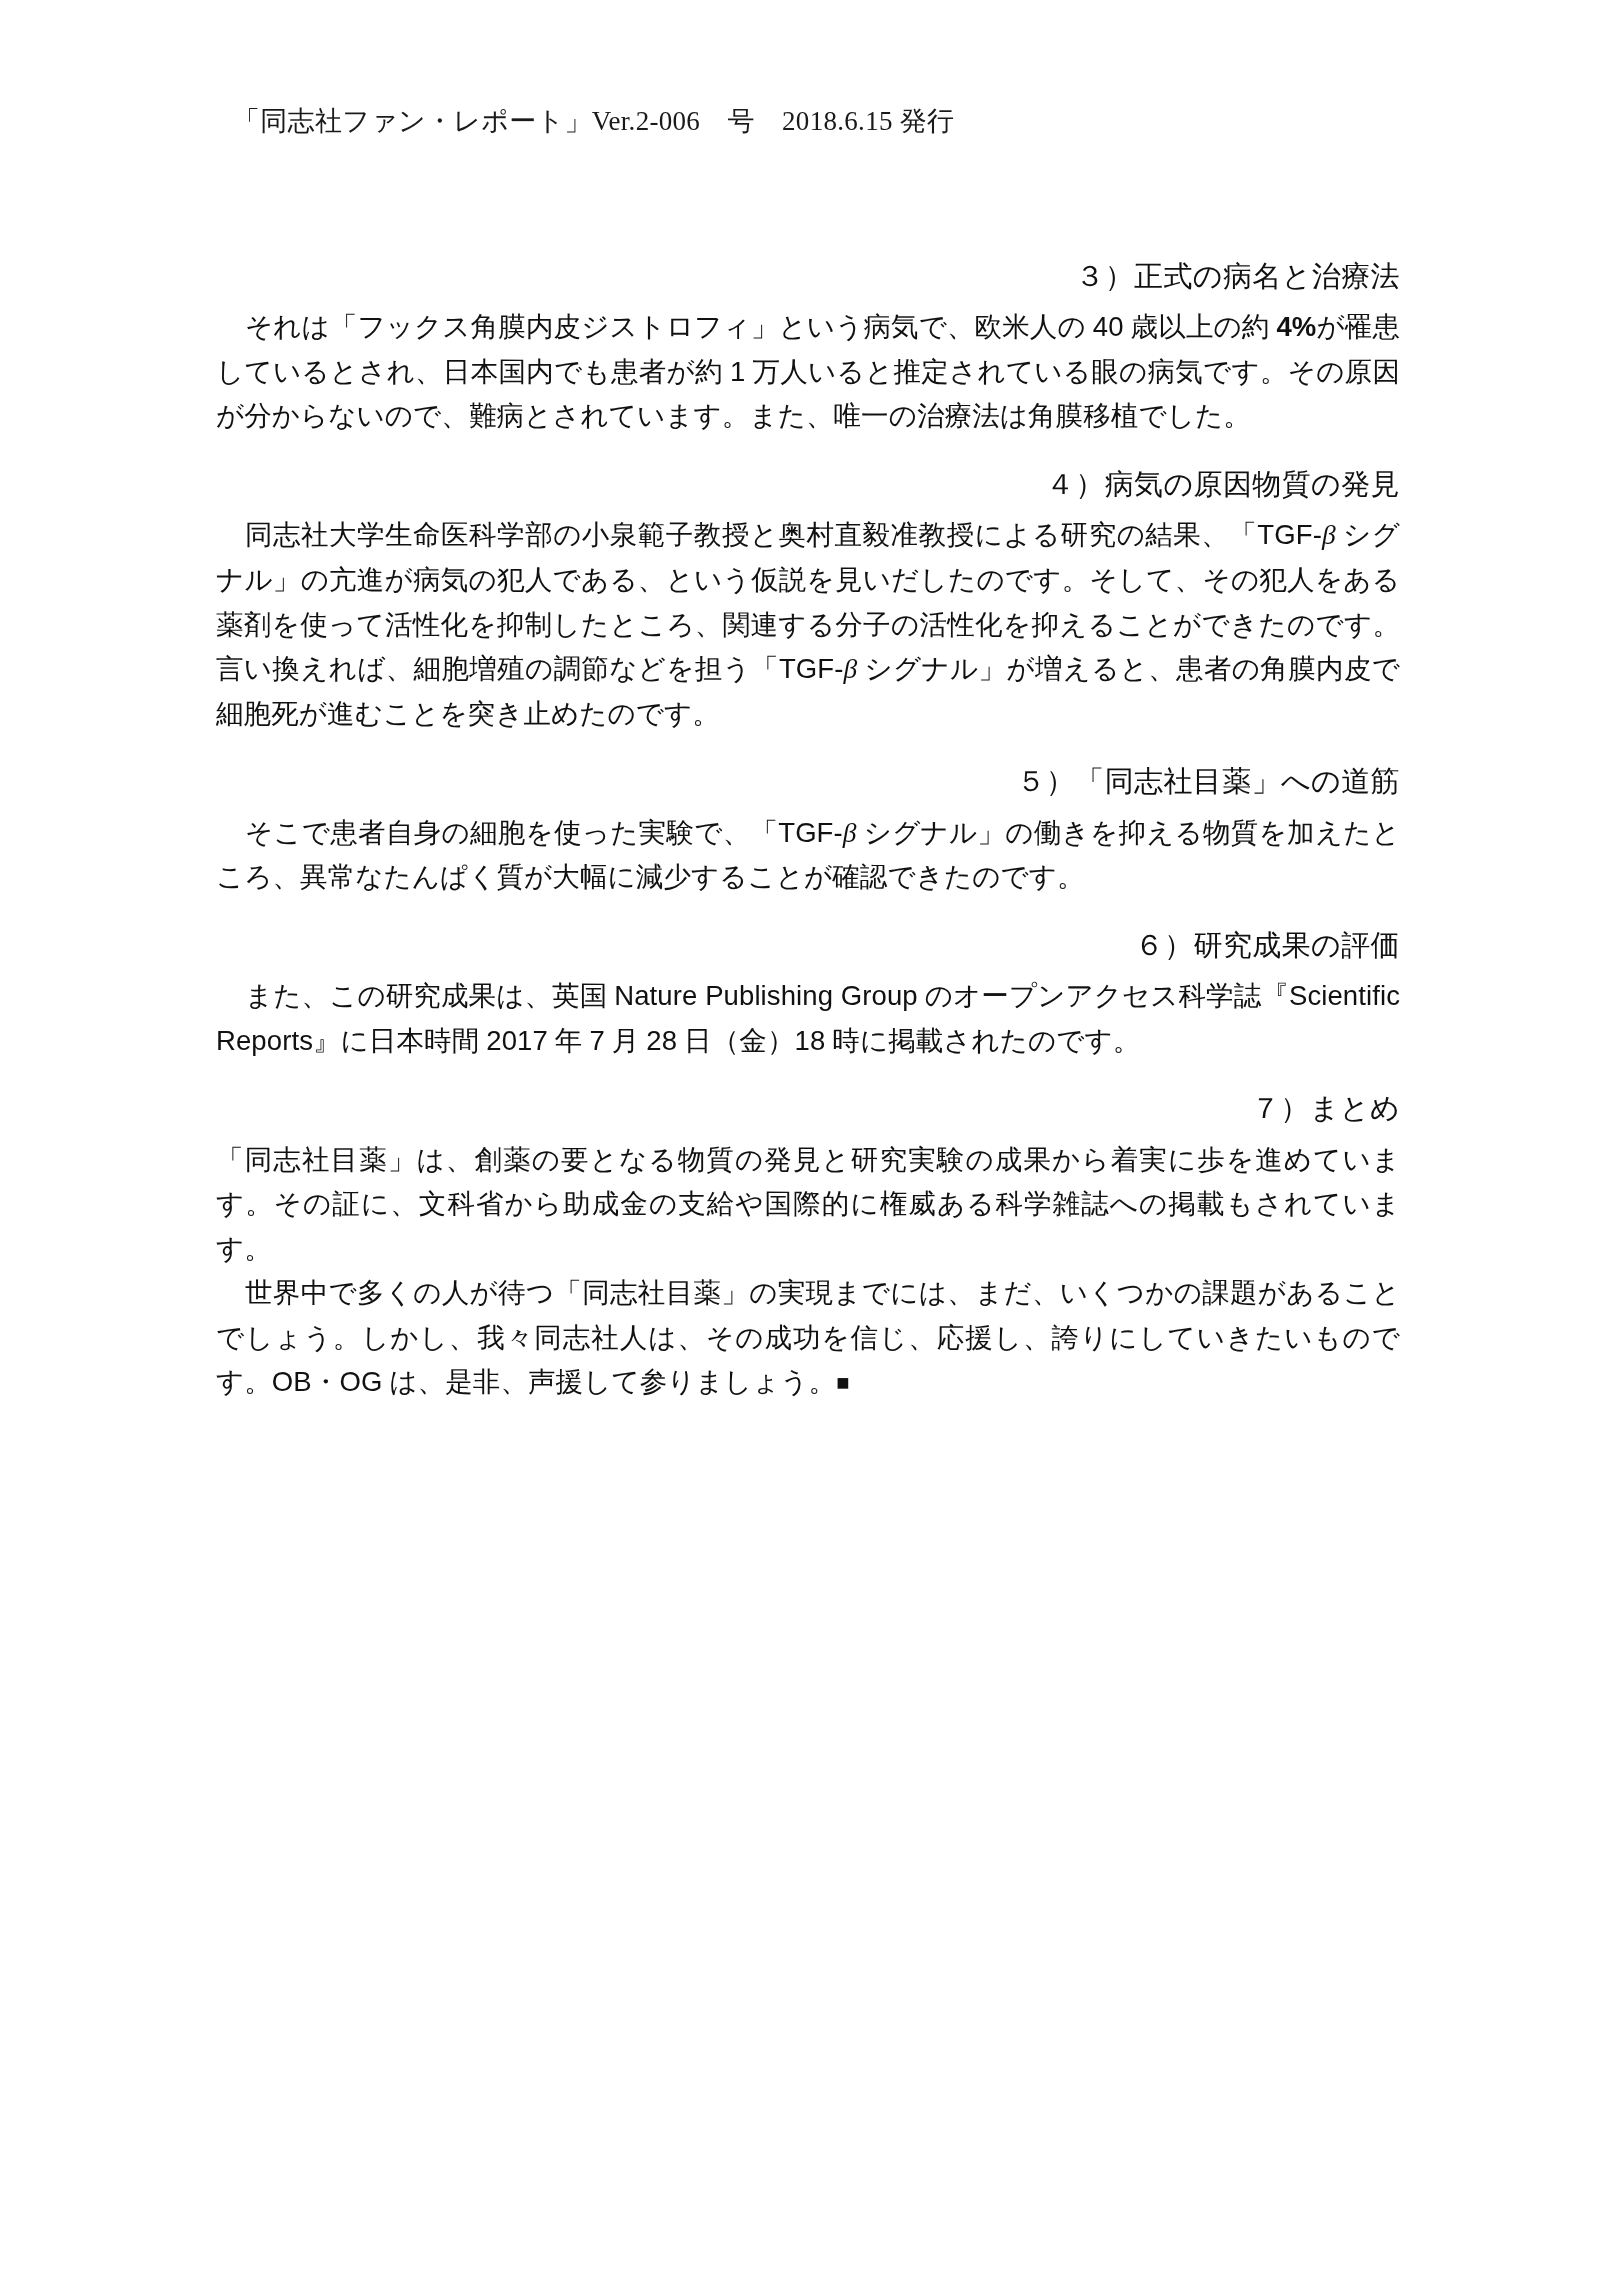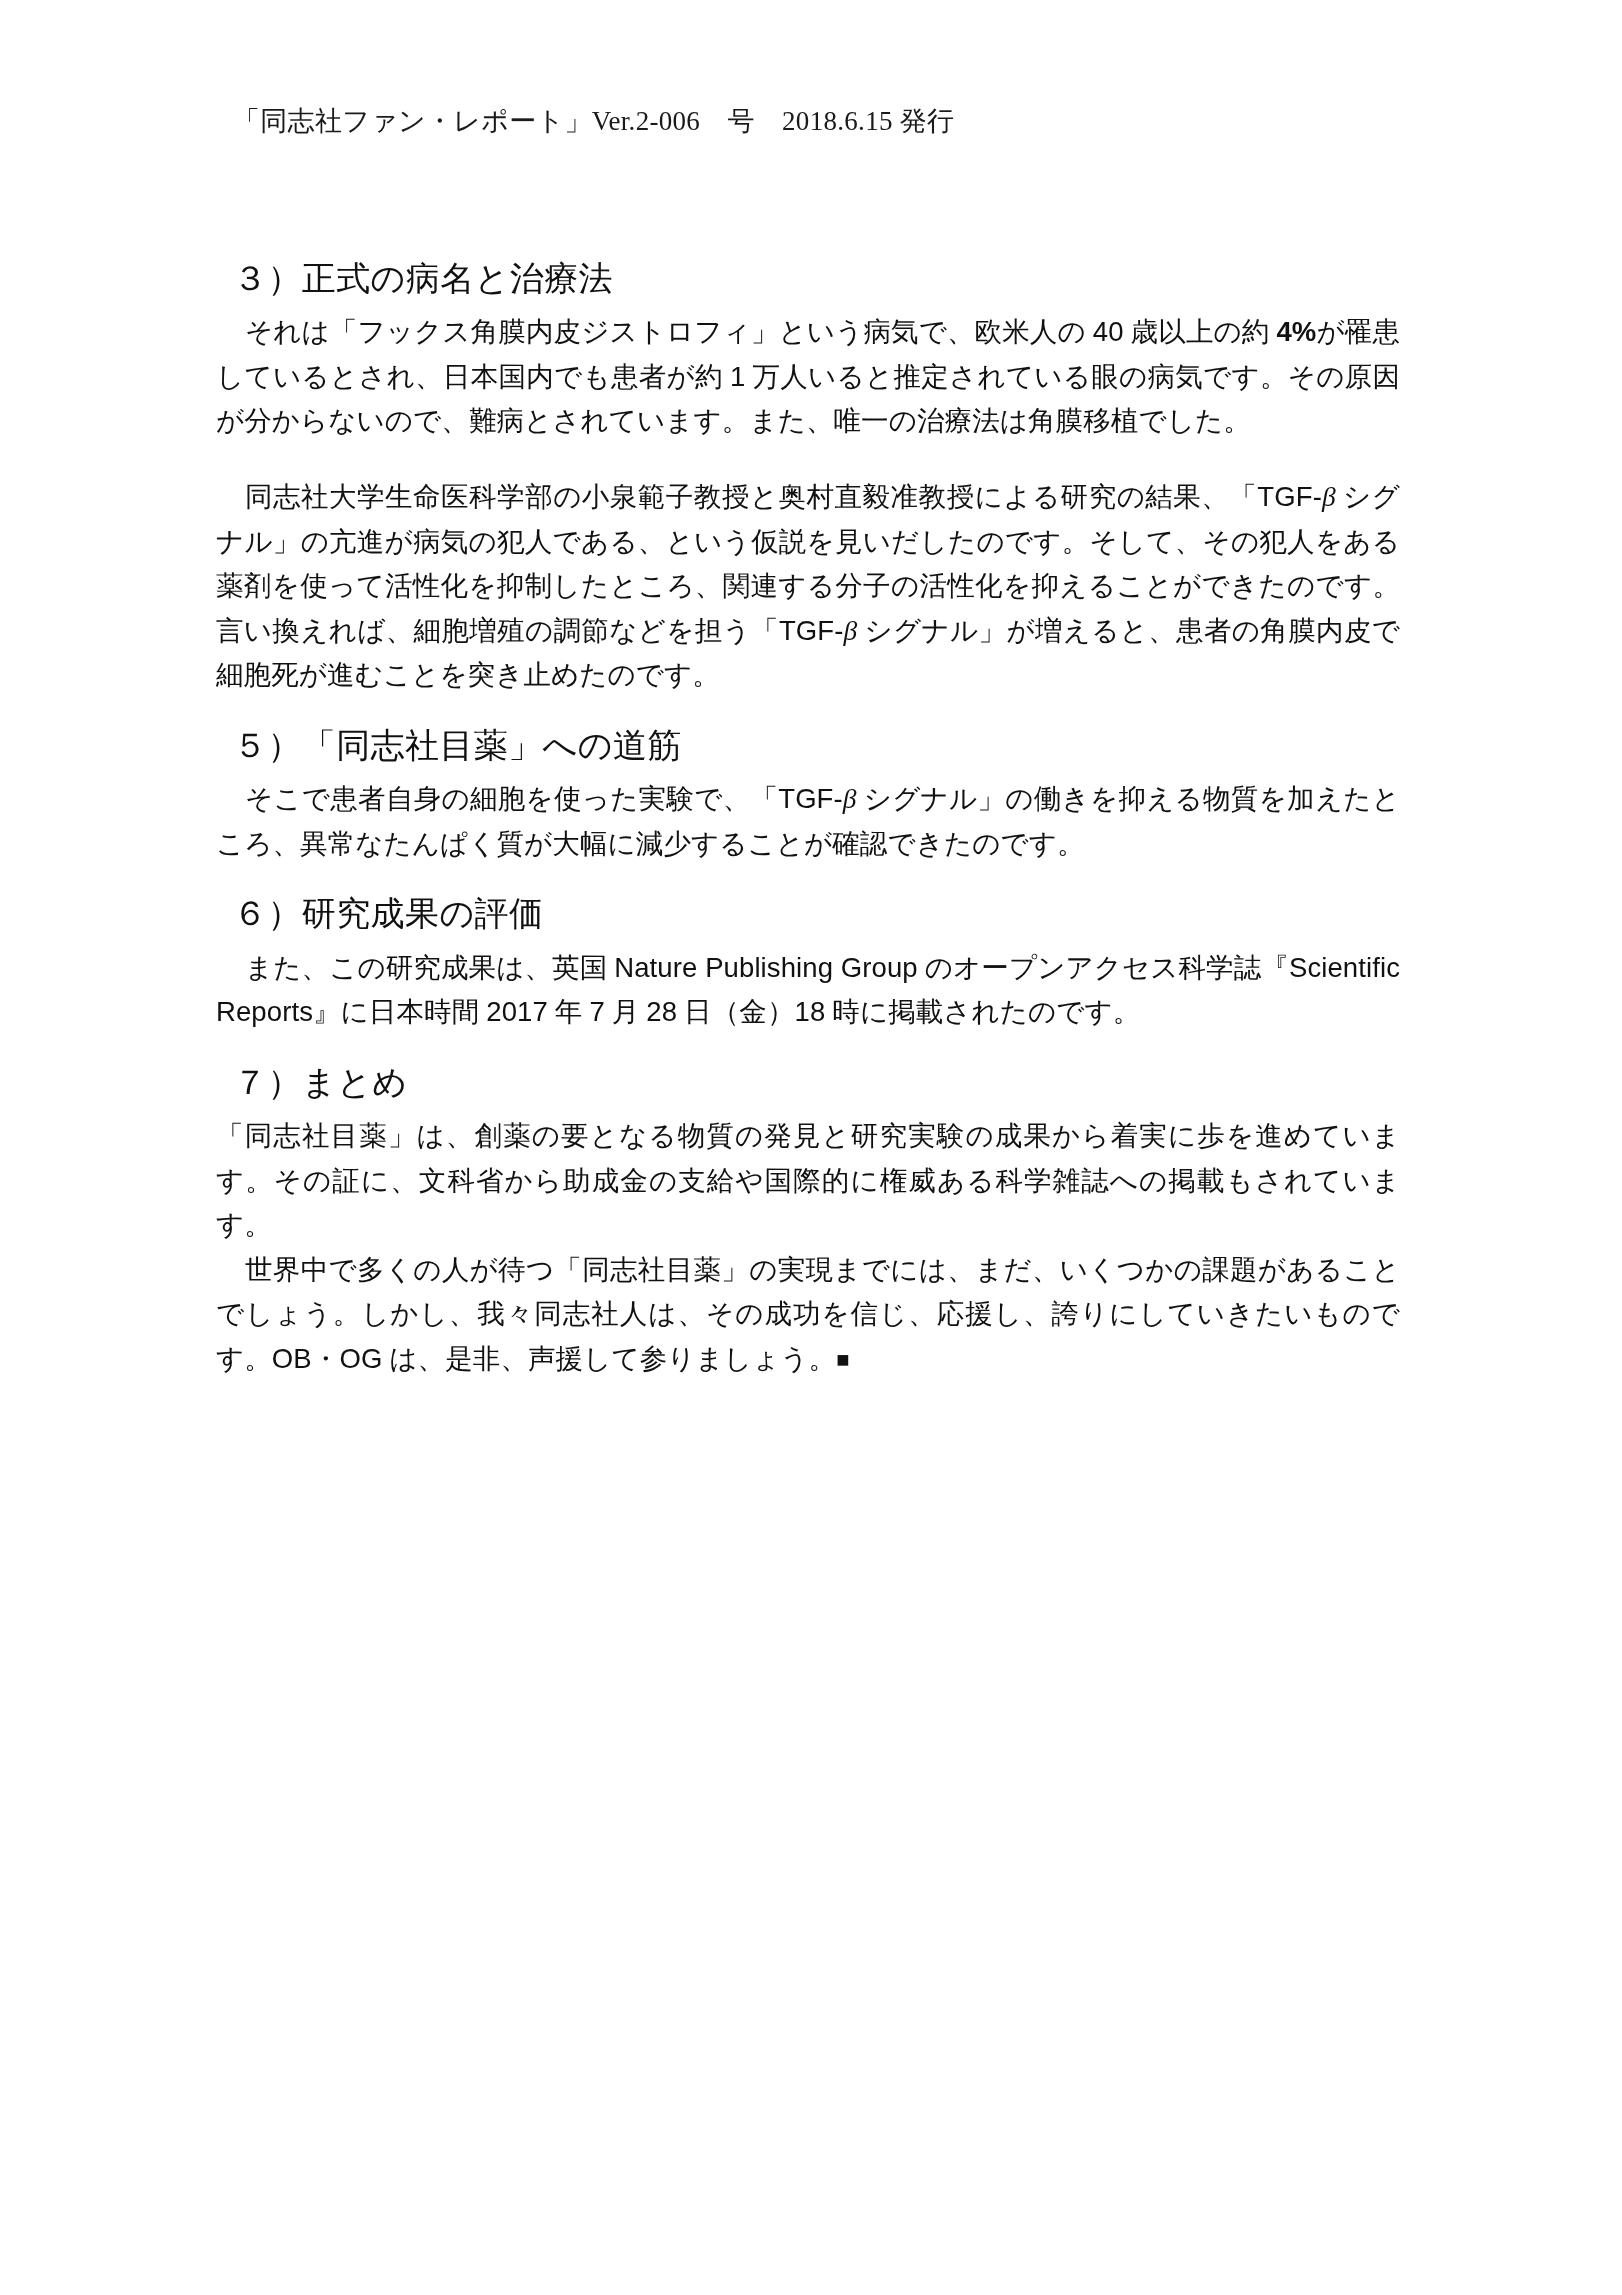--- a/index.html
+++ b/index.html
@@ -36,27 +36,28 @@
     left: 216px;
     top: 262px;
     width: 1184px;
   }
 
   .section {
     margin-bottom: 31px;
   }
 
   .heading {
-    font-size: 34px;
+    font-size: 29px;
     line-height: 1.0;
     margin: 0 0 14.4px 0;
     padding-left: 17px;
     letter-spacing: 0.4px;
     color: #111111;
     white-space: nowrap;
+    text-align: right;
   }
 
   .para {
     font-size: 27.5px;
     line-height: 1.62;
     margin: 0;
     text-align: justify;
     text-justify: inter-character;
     letter-spacing: 0.1px;
     color: #111111;
@@ -136,20 +137,21 @@
 
   <div class="doc-header">「同志社ファン・レポート」Ver.2-006　号　2018.6.15 発行</div>
 
   <div class="body-col">
     <div class="section">
       <div class="heading">３）正式の病名と治療法</div>
       <p class="para indent"><span>それは「フックス角膜内皮ジストロフィ」という病気で、欧米人の </span><span class="latin">40</span><span> 歳以上の約 </span><span class="bold latin">4%</span><span>が罹患しているとされ、日本国内でも患者が約 </span><span class="latin">1</span><span> 万人いると推定されている眼の病気です。その原因が分からないので、難病とされています。また、唯一の治療法は角膜移植でした。</span></p>
     </div>
 
     <div class="section">
+      <div class="heading">４）病気の原因物質の発見</div>
       <p class="para indent"><span>同志社大学生命医科学部の小泉範子教授と奥村直毅准教授による研究の結果、「</span><span class="latin">TGF-</span><span class="beta">β</span><span> シグナル」の亢進が病気の犯人である、という仮説を見いだしたのです。そして、その犯人をある薬剤を使って活性化を抑制したところ、関連する分子の活性化を抑えることができたのです。言い換えれば、細胞増殖の調節などを担う「</span><span class="latin">TGF-</span><span class="beta">β</span><span> シグナル」が増えると、患者の角膜内皮で細胞死が進むことを突き止めたのです。</span></p>
     </div>
 
     <div class="section">
       <div class="heading">５）「同志社目薬」への道筋</div>
       <p class="para indent"><span>そこで患者自身の細胞を使った実験で、「</span><span class="latin">TGF-</span><span class="beta">β</span><span> シグナル」の働きを抑える物質を加えたところ、異常なたんぱく質が大幅に減少することが確認できたのです。</span></p>
     </div>
 
     <div class="section">
       <div class="heading">６）研究成果の評価</div>

